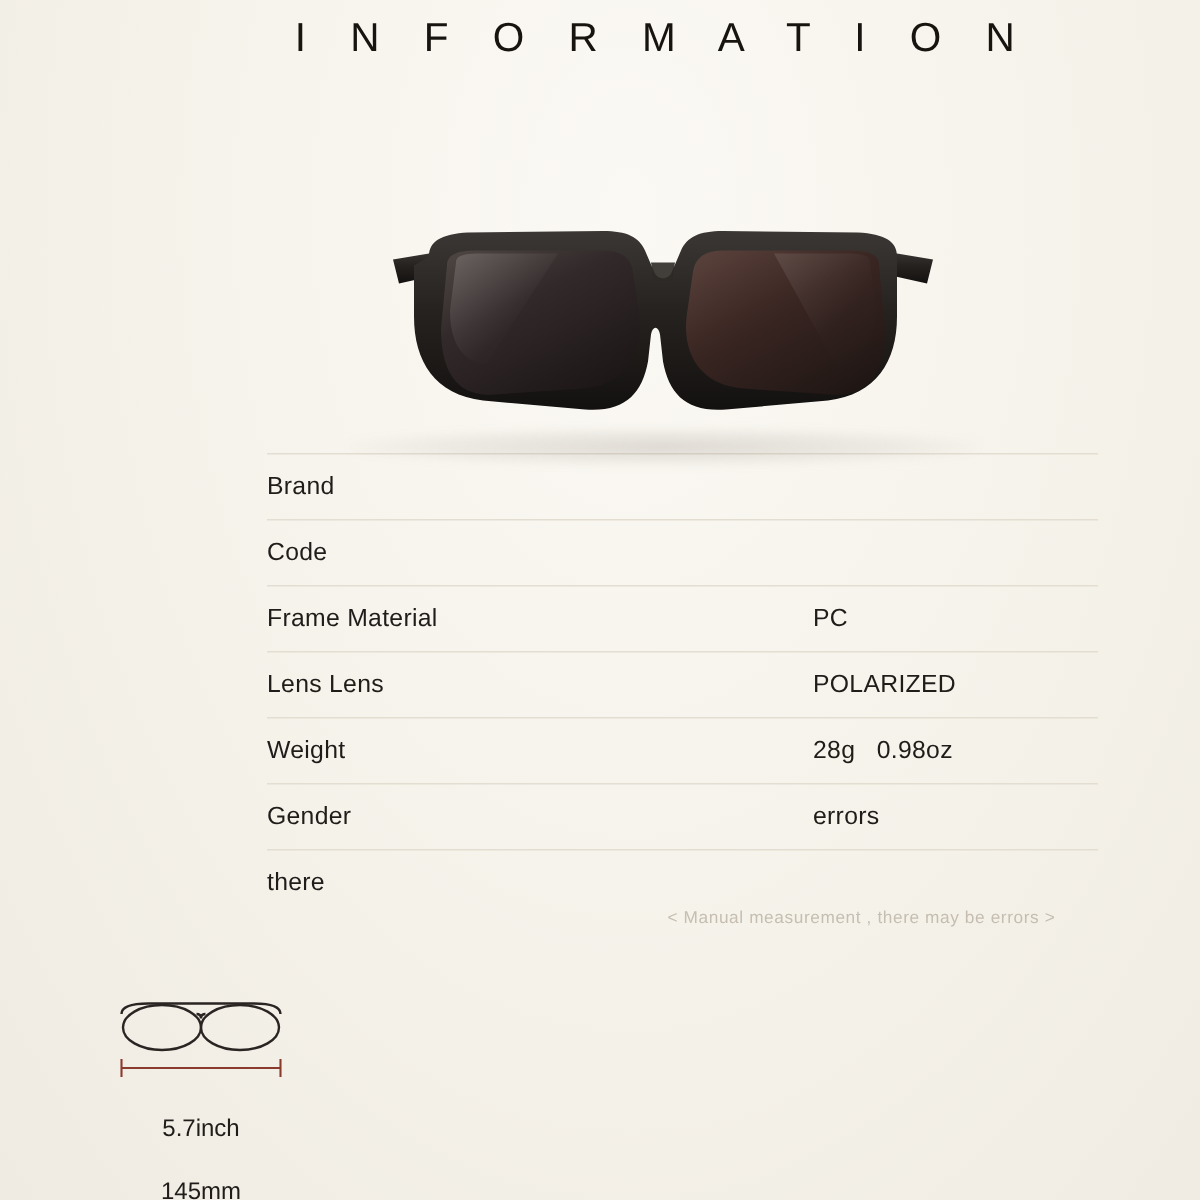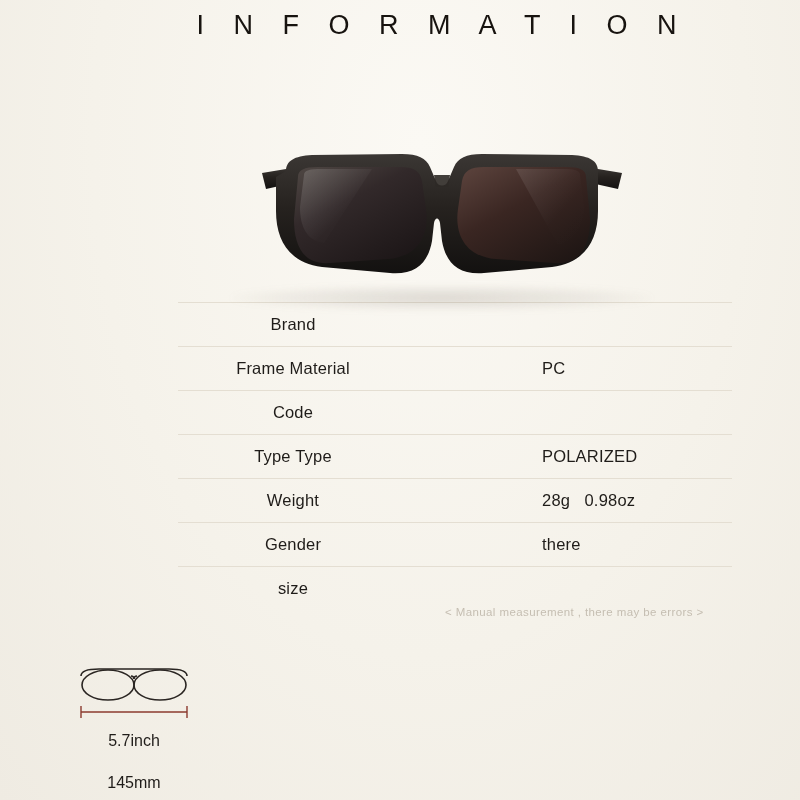--- a/index.html
+++ b/index.html
@@ -76,21 +76,21 @@
     color: #1f1c19;
     padding: 0;
     vertical-align: middle;
     font-weight: 400;
   }
   .specs tr:first-child td {
     border-top: 1px solid #e4ded2;
   }
   .specs td.label {
     width: 230px;
-    text-align: center;
+    text-align: left;
     letter-spacing: 0.2px;
   }
   .specs td.value {
     text-align: left;
     padding-left: 134px;
     letter-spacing: 0.2px;
     white-space: pre;
   }
   .specs tr:last-child td {
     border-bottom: none;
@@ -124,21 +124,21 @@
     text-align: center;
   }
   .dim .fig {
     height: 62px;
     display: flex;
     align-items: flex-end;
     justify-content: center;
   }
   .dim .inch {
     font-size: 16px;
-    margin-top: 10px;
+    margin-top: 22px;
     color: #1f1c19;
   }
   .dim .mm {
     font-size: 16px;
     margin-top: 24px;
     color: #1f1c19;
   }
 </style>
 </head>
 <body>
@@ -196,41 +196,41 @@
     <div class="shadow"></div>
   </div>
 
   <table class="specs">
     <tbody>
       <tr>
         <td class="label">Brand</td>
         <td class="value"></td>
       </tr>
       <tr>
+        <td class="label">Code</td>
+        <td class="value"></td>
+      </tr>
+      <tr>
         <td class="label">Frame Material</td>
         <td class="value">PC</td>
       </tr>
       <tr>
-        <td class="label">Code</td>
-        <td class="value"></td>
-      </tr>
-      <tr>
-        <td class="label">Type  Type</td>
+        <td class="label">Lens  Lens</td>
         <td class="value">POLARIZED</td>
       </tr>
       <tr>
         <td class="label">Weight</td>
         <td class="value">28g   0.98oz</td>
       </tr>
       <tr>
         <td class="label">Gender</td>
-        <td class="value">there</td>
-      </tr>
-      <tr>
-        <td class="label">size</td>
+        <td class="value">errors</td>
+      </tr>
+      <tr>
+        <td class="label">there</td>
         <td class="value"></td>
       </tr>
     </tbody>
   </table>
 
   <div class="note">&lt; Manual measurement , there may be errors &gt;</div>
 
   <div class="dims">
 
     <div class="dim">

